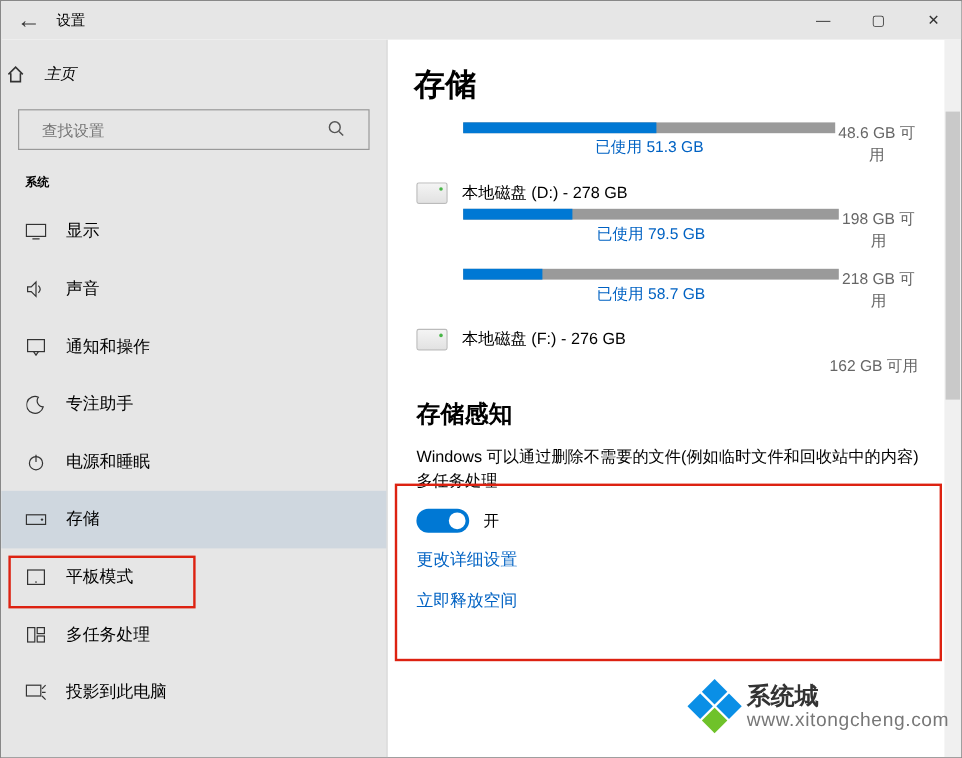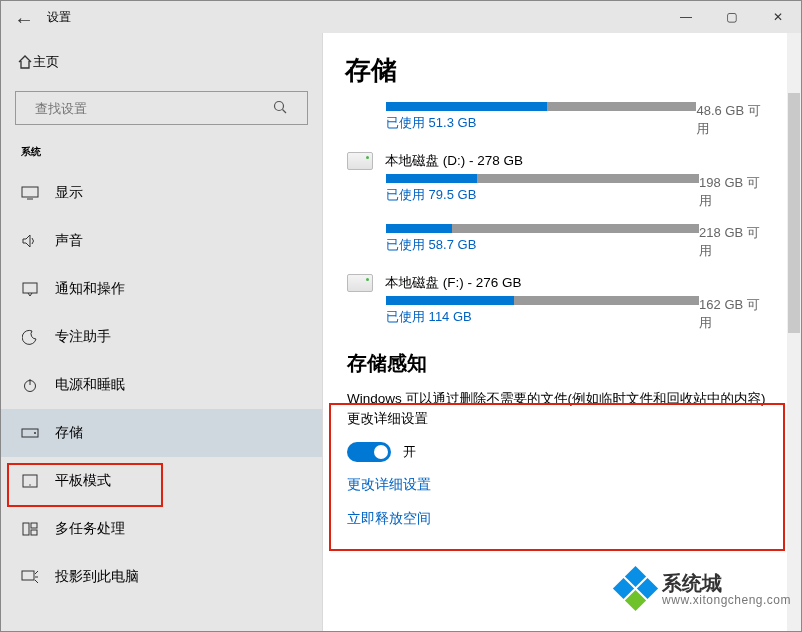--- a/index.html
+++ b/index.html
@@ -5,60 +5,60 @@
   * { box-sizing: border-box; margin: 0; padding: 0; }
   html, body { width: 802px; height: 632px; font-family: "Microsoft YaHei", "Segoe UI", sans-serif; font-size: 13px; color: #000; background: #fff; overflow: hidden; }
   .window { display: flex; flex-direction: column; width: 100%; height: 100%; border: 1px solid #888; position: relative; }
   .titlebar { height: 32px; display: flex; align-items: center; background: #e6e6e6; }
   .titlebar .back { width: 46px; text-align: center; font-size: 20px; color: #333; }
   .titlebar .title { flex: 1; font-size: 12px; color: #000; }
   .titlebar .ctrls { display: flex; }
   .titlebar .ctrl { width: 46px; height: 32px; display: flex; align-items: center; justify-content: center; font-size: 12px; color: #333; }
   .body { flex: 1; display: flex; overflow: hidden; }
   .sidebar { width: 322px; background: #e6e6e6; padding: 8px 0 0 0; border-right: 1px solid #d9d9d9; position: relative; }
-  .home-row { display: flex; align-items: center; height: 42px; padding-left: 16px; margin-bottom: 8px; }
+  .home-row { display: flex; align-items: center; height: 42px; padding-left: 4px; gap: 16px; margin-bottom: 8px; font-style: italic; }
   .home-row .hicon { width: 16px; display:flex; justify-content:center; }
   .search { margin: 0 14px 14px 14px; height: 34px; border: 1px solid #999; display: flex; align-items: center; padding: 0 19px; background: #e6e6e6; }
   .search input { flex: 1; border: none; outline: none; background: transparent; font-size: 13px; color: #666; }
   .search .sicon { color: #444; }
   .group-title { padding: 6px 20px 10px 20px; font-weight: 700; font-size: 10px; }
   .nav-item { display: flex; align-items: center; height: 48px; padding-left: 20px; gap: 16px; font-size: 14px; }
   .nav-item .nicon { width: 18px; display:flex; justify-content:center; color:#333; }
   .nav-item.selected { background: #cfd7df; }
   .red-box-nav { position: absolute; left: 6px; width: 156px; height: 44px; border: 2px solid #d21; pointer-events: none; }
   .content { flex: 1; position: relative; overflow: hidden; }
   .content-inner { padding: 20px 30px 10px 22px; }
   .page-title { font-size: 26px; font-weight: 600; margin-bottom: 14px; }
   .drive { margin-bottom: 14px; margin-left:2px; }
   .drive-head { display: flex; align-items: center; gap: 12px; }
   .dicon { width: 26px; height: 18px; background: linear-gradient(#f4f4f4,#e2e2e2); border: 1px solid #bbb; border-radius: 2px; position:relative; }
   .dicon::after{content:""; position:absolute; right:3px; top:3px; width:3px; height:3px; border-radius:50%; background:#49b648;}
   .drive-title { font-size: 13.5px; }
-  .bar-row { display:flex; align-items:flex-start; margin-left: 39px; margin-top: 4px; }
+  .bar-row { display:flex; align-items:flex-start; margin-left: 39px; margin-top: 4px; text-align: center; }
   .bar-wrap { width: 350px; }
   .bar { height: 9px; background: #9a9a9a; }
   .bar .fill { height: 100%; background: #0078d4; }
   .used { color: #0062c3; font-size: 13px; margin-top: 3px; }
   .free { margin-left: auto; color: #666; font-size: 13px; padding-right:6px; }
   .first-drive .bar-row{margin-left:39px;}
   .first-drive{ margin-top:4px; }
   .section { margin-left: 2px; }
   .section-title { font-size: 20px; font-weight: 600; margin: 18px 0 12px 0; }
   .desc { font-size: 13.5px; line-height: 1.5; margin-bottom: 12px; }
   .toggle-row { display: flex; align-items: center; gap: 12px; margin-bottom: 14px; }
   .toggle { width: 44px; height: 20px; background: #0078d4; border-radius: 10px; position: relative; }
   .toggle .knob { position: absolute; right: 3px; top: 3px; width: 14px; height: 14px; background: #fff; border-radius: 50%; }
   .link { color: #0062c3; font-size: 14px; margin-bottom: 16px; }
   .red-box-content { position: absolute; border: 2px solid #d21; pointer-events: none; }
   .scroll-track{ position:absolute; right:0; top:0; width:14px; height:100%; background:#f0f0f0; }
   .scroll-thumb{ position:absolute; right:1px; width:12px; background:#c9c9c9; }
   .watermark{ position:absolute; right:10px; bottom:21px; display:flex; align-items:center; gap:6px; }
   .wm-txt{ display:flex; flex-direction:column; line-height:1.1; }
   .wm-txt .a{ font-size:20px; font-weight:700; color:#333; }
-  .wm-txt .b{ font-size:12px; color:#777; letter-spacing:0.5px; }
+  .wm-txt .b{ font-size:16px; color:#777; letter-spacing:0.5px; }
   .wm-icon{ width:40px; height:40px; position:relative; }
   .wm-icon .d{ width:15px; height:15px; background:#0a8fe6; transform:rotate(45deg); position:absolute; }
   .wm-icon .d1{ left:12px; top:-1px; }
   .wm-icon .d2{ left:0px; top:11px; }
   .wm-icon .d3{ left:24px; top:11px; }
   .wm-icon .d4{ left:12px; top:23px; background:#6fc22a; }
 </style>
 </head>
 <body>
 
@@ -225,33 +225,27 @@
             <div class="free">218 GB 可用</div>
           </div>
         </div>
 
         <div class="drive">
           <div class="drive-head">
             <div class="dicon"></div>
             <div class="drive-title">本地磁盘 (F:) - 276 GB</div>
           </div>
           <div class="bar-row">
-            <div class="bar-wrap">
-              <div class="bar">
-                  <div class="fill" style="width:41%"></div>
-                </div>
-              <div class="used">已使用 114 GB</div>
-            </div>
             <div class="free">162 GB 可用</div>
           </div>
         </div>
 
         <div class="section">
           <div class="section-title">存储感知</div>
-          <div class="desc">Windows 可以通过删除不需要的文件(例如临时文件和回收站中的内容)更改详细设置</div>
+          <div class="desc">Windows 可以通过删除不需要的文件(例如临时文件和回收站中的内容)多任务处理</div>
           <div class="toggle-row">
             <div class="toggle">
                 <div class="knob"></div>
               </div>
             <span>开</span>
           </div>
           <div class="link">更改详细设置</div>
           <div class="link">立即释放空间</div>
         </div>
       </div>

